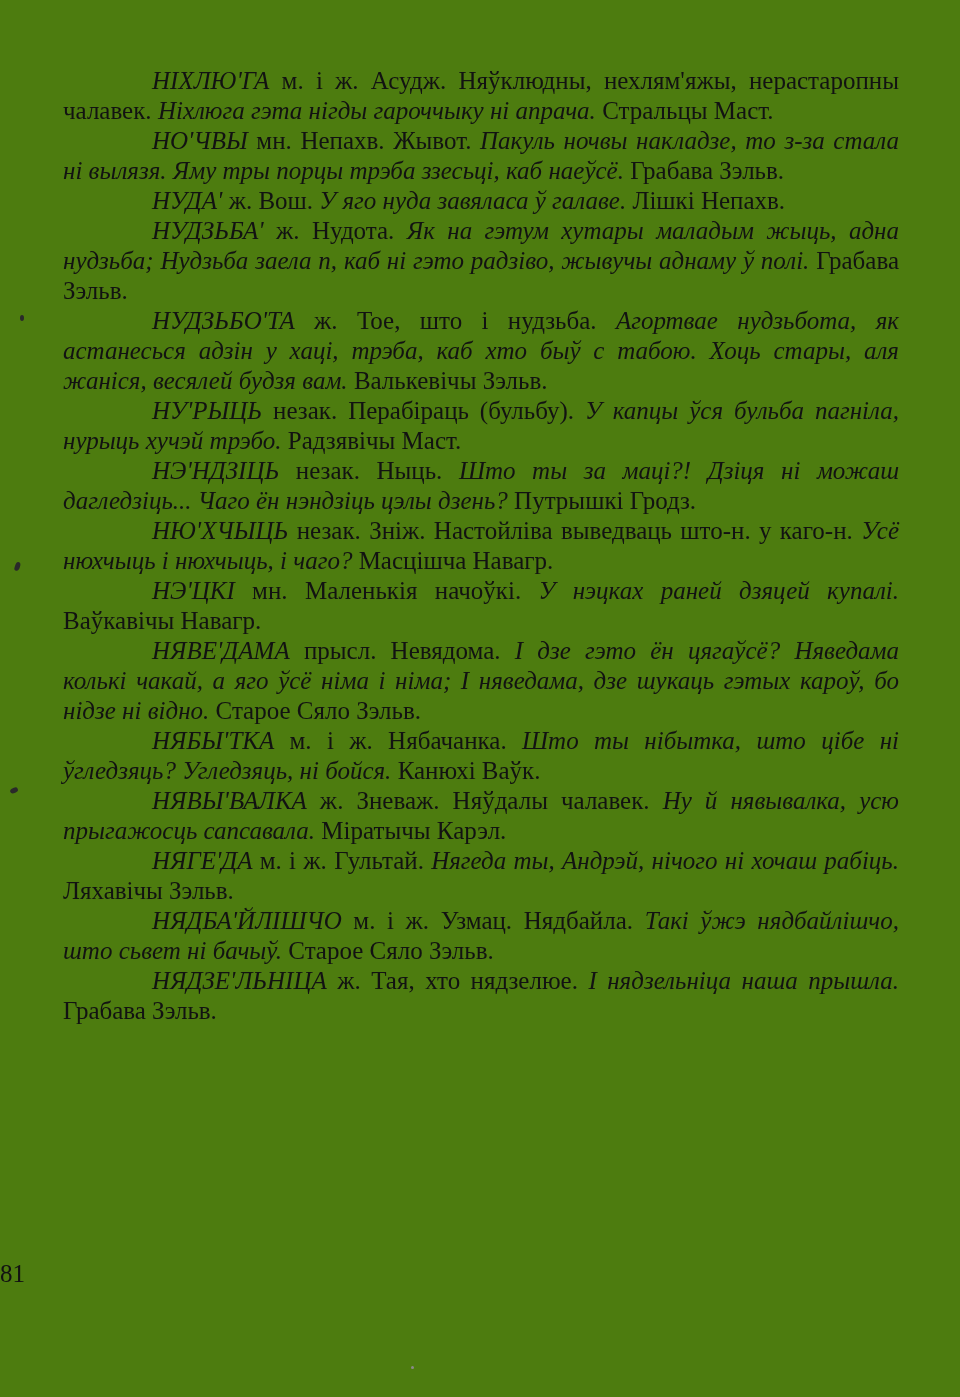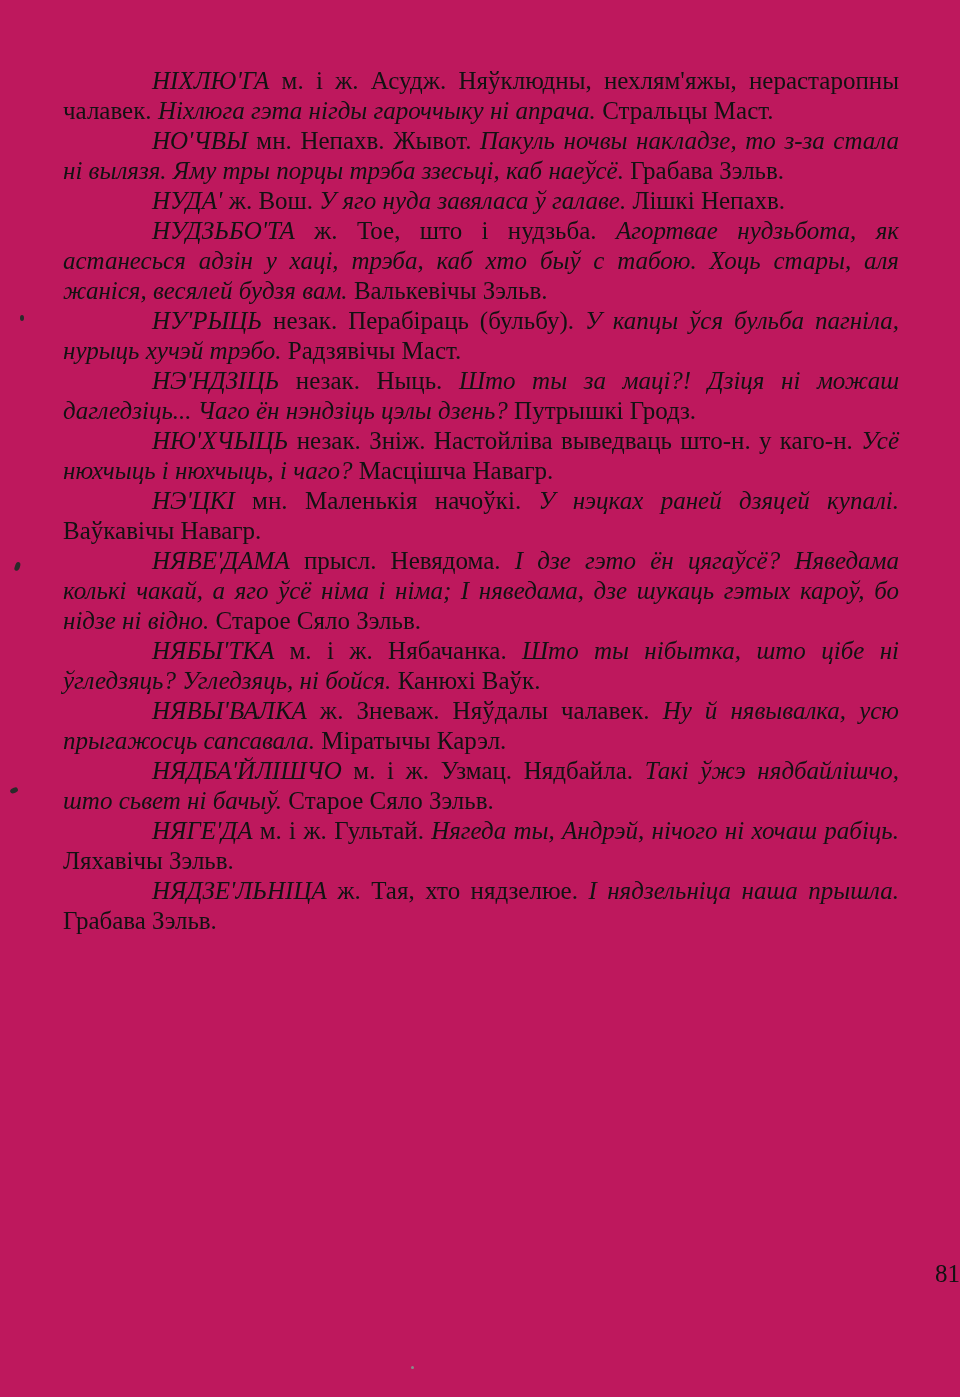--- a/index.html
+++ b/index.html
@@ -7,21 +7,21 @@
   body {
     width: 960px;
     height: 1397px;
     background: #ffffff;
     font-family: "Liberation Serif", serif;
   }
   .page {
     position: relative;
     width: 960px;
     height: 1397px;
-    background: #be185d;
+    background: #4d7c0f;
     color: #121212;
     overflow: hidden;
   }
   .text-block {
     position: absolute;
     left: 63px;
     top: 66px;
     width: 836px;
     font-size: 25px;
     line-height: 30px;
@@ -42,21 +42,21 @@
     font-style: italic;
   }
   .src {
     font-style: normal;
   }
   .page-number {
     position: absolute;
     left: 0;
     top: 1260px;
     width: 100%;
-    text-align: right;
+    text-align: left;
     font-size: 25px;
     color: #121212;
   }
   .speck {
     position: absolute;
     background: #2a2a2a;
   }
   .speck-1 { left: 20px; top: 315px; width: 4px; height: 6px; border-radius: 50%; }
   .speck-2 { left: 15px; top: 562px; width: 5px; height: 9px; border-radius: 45% 55% 60% 40%; transform: rotate(18deg); }
   .speck-3 { left: 10px; top: 788px; width: 8px; height: 5px; border-radius: 55% 45% 40% 60%; transform: rotate(-25deg); }
@@ -74,39 +74,40 @@
 
   <div class="text-block" id="entries-host">
   <p class="entry"><span class="hw">НІХЛЮ'ГА </span><span class="gram">м. і ж. Асудж. Няўклюдны, нехлям'яжы, нерастаропны чалавек. </span><span class="ex">Ніхлюга гэта нігды гароччыку ні апрача. </span><span class="src">Стральцы Маст.</span></p>
 
 
   <p class="entry"><span class="hw">НО'ЧВЫ </span><span class="gram">мн. Непахв. Жывот. </span><span class="ex">Пакуль ночвы накладзе, то з-за стала ні вылязя. Яму тры порцы трэба ззесьці, каб наеўсё. </span><span class="src">Грабава Зэльв.</span></p>
 
 
   <p class="entry"><span class="hw">НУДА' </span><span class="gram">ж. Вош. </span><span class="ex">У яго нуда завяласа ў галаве. </span><span class="src">Лішкі Непахв.</span></p>
 
+  <p class="entry"><span class="hw">НУДЗЬБА' </span><span class="gram">ж. Нудота. </span><span class="ex">Як на гэтум хутары маладым жыць, адна нудзьба; Нудзьба заела п, каб ні гэто радзіво, жывучы аднаму ў полі. </span><span class="src">Грабава Зэльв.</span></p>
 
   <p class="entry"><span class="hw">НУДЗЬБО'ТА </span><span class="gram">ж. Тое, што і нудзьба. </span><span class="ex">Агортвае нудзьбота, як астанесься адзін у хаці, трэба, каб хто быў с табою. Хоць стары, аля жаніся, весялей будзя вам. </span><span class="src">Валькевічы Зэльв.</span></p>
 
   <p class="entry"><span class="hw">НУ'РЫЦЬ </span><span class="gram">незак. Перабіраць (бульбу). </span><span class="ex">У капцы ўся бульба пагніла, нурыць хучэй трэбо. </span><span class="src">Радзявічы Маст.</span></p>
 
   <p class="entry"><span class="hw">НЭ'НДЗІЦЬ </span><span class="gram">незак. Ныць. </span><span class="ex">Што ты за маці?! Дзіця ні можаш дагледзіць... Чаго ён нэндзіць цэлы дзень? </span><span class="src">Путрышкі Гродз.</span></p>
 
   <p class="entry"><span class="hw">НЮ'ХЧЫЦЬ </span><span class="gram">незак. Зніж. Настойліва выведваць што-н. у каго-н. </span><span class="ex">Усё нюхчыць і нюхчыць, і чаго? </span><span class="src">Масцішча Навагр.</span></p>
 
   <p class="entry"><span class="hw">НЭ'ЦКІ </span><span class="gram">мн. Маленькія начоўкі. </span><span class="ex">У нэцках раней дзяцей купалі. </span><span class="src">Ваўкавічы Навагр.</span></p>
 
   <p class="entry"><span class="hw">НЯВЕ'ДАМА </span><span class="gram">прысл. Невядома. </span><span class="ex">І дзе гэто ён цягаўсё? Няведама колькі чакай, а яго ўсё німа і німа; І няведама, дзе шукаць гэтых кароў, бо нідзе ні відно. </span><span class="src">Старое Сяло Зэльв.</span></p>
 
   <p class="entry"><span class="hw">НЯБЫ'ТКА </span><span class="gram">м. і ж. Нябачанка. </span><span class="ex">Што ты нібытка, што цібе ні ўгледзяць? Угледзяць, ні бойся. </span><span class="src">Канюхі Ваўк.</span></p>
 
   <p class="entry"><span class="hw">НЯВЫ'ВАЛКА </span><span class="gram">ж. Зневаж. Няўдалы чалавек. </span><span class="ex">Ну й нявывалка, усю прыгажосць сапсавала. </span><span class="src">Міратычы Карэл.</span></p>
 
+  <p class="entry"><span class="hw">НЯГЕ'ДА </span><span class="gram">м. і ж. Гультай. </span><span class="ex">Нягеда ты, Андрэй, нічого ні хочаш рабіць. </span><span class="src">Ляхавічы Зэльв.</span></p>
+
   <p class="entry"><span class="hw">НЯДБА'ЙЛІШЧО </span><span class="gram">м. і ж. Узмац. Нядбайла. </span><span class="ex">Такі ўжэ нядбайлішчо, што сьвет ні бачыў. </span><span class="src">Старое Сяло Зэльв.</span></p>
-
-  <p class="entry"><span class="hw">НЯГЕ'ДА </span><span class="gram">м. і ж. Гультай. </span><span class="ex">Нягеда ты, Андрэй, нічого ні хочаш рабіць. </span><span class="src">Ляхавічы Зэльв.</span></p>
 
   <p class="entry"><span class="hw">НЯДЗЕ'ЛЬНІЦА </span><span class="gram">ж. Тая, хто нядзелюе. </span><span class="ex">І нядзельніца наша прышла. </span><span class="src">Грабава Зэльв.</span></p>
 </div>
 
   <div class="page-number">81</div>
 
 </div>
 
 </body></html>

